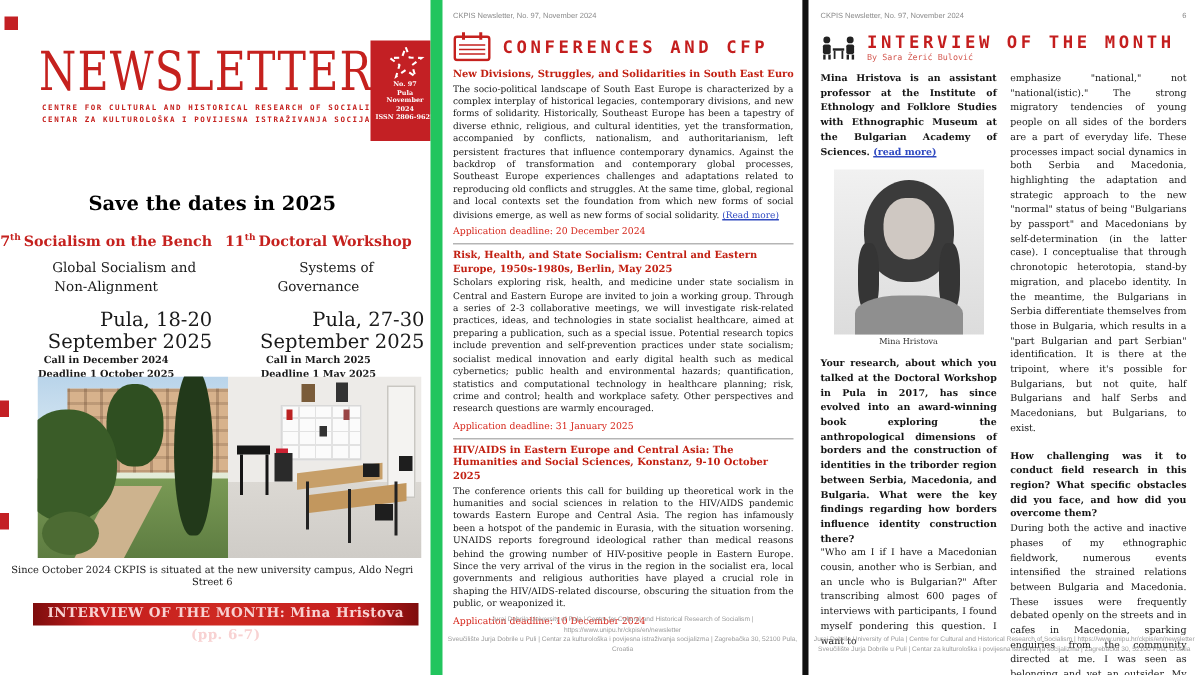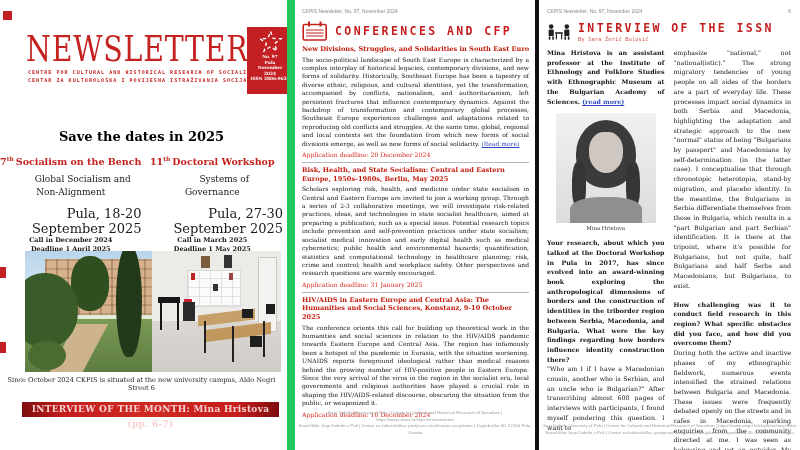--- a/index.html
+++ b/index.html
@@ -165,21 +165,21 @@
 
     <div class="events">
       <div class="event">
         <div class="ev-title">
           <span>7</span><sup>th</sup><span class="nm">Socialism on the Bench</span>
         </div>
         <div class="ev-line first">Global Socialism and</div>
         <div class="ev-line">Non-Alignment</div>
         <div class="ev-where">Pula, 18-20 September 2025</div>
         <div class="ev-call top">Call in December 2024</div>
-        <div class="ev-call">Deadline 1 April 2025</div>
+        <div class="ev-call">Deadline 1 October 2025</div>
         <span class="ev-link">Previous conference</span>
       </div>
       <div class="event">
         <div class="ev-title">
           <span>11</span><sup>th</sup><span class="nm">Doctoral Workshop</span>
         </div>
         <div class="ev-line first">Systems of</div>
         <div class="ev-line">Governance</div>
         <div class="ev-where">Pula, 27-30 September 2025</div>
         <div class="ev-call top">Call in March 2025</div>
@@ -284,21 +284,21 @@
         <rect x="17.2" y="6.6" width="5.2" height="6.5" rx="1.2" fill="#222"></rect>
         <rect x="8.2" y="9.2" width="7.6" height="1.6" fill="#222"></rect>
         <rect x="8.8" y="10.8" width="1.2" height="5.5" fill="#222"></rect>
         <rect x="14" y="10.8" width="1.2" height="5.5" fill="#222"></rect>
         <rect x="1.8" y="13.4" width="1.6" height="3.3" fill="#222"></rect>
         <rect x="5.2" y="13.4" width="1.6" height="3.3" fill="#222"></rect>
         <rect x="17.4" y="13.4" width="1.6" height="3.3" fill="#222"></rect>
         <rect x="20.8" y="13.4" width="1.6" height="3.3" fill="#222"></rect>
       </svg>
       <div>
-        <h2 class="sec-title">INTERVIEW OF THE ISSN</h2>
+        <h2 class="sec-title">INTERVIEW OF THE MONTH</h2>
         <div class="byline">By Sara Žerić Bulović</div>
       </div>
     </div>
 
     <div class="cols">
       <div class="col">
         <p class="just bold"><span>Mina Hristova is an assistant professor at the Institute of Ethnology and Folklore Studies with Ethnographic Museum at the Bulgarian Academy of Sciences.</span>
           <span class="link">(read more)</span></p>
         <div class="portrait">
           <div class="hair"></div>

